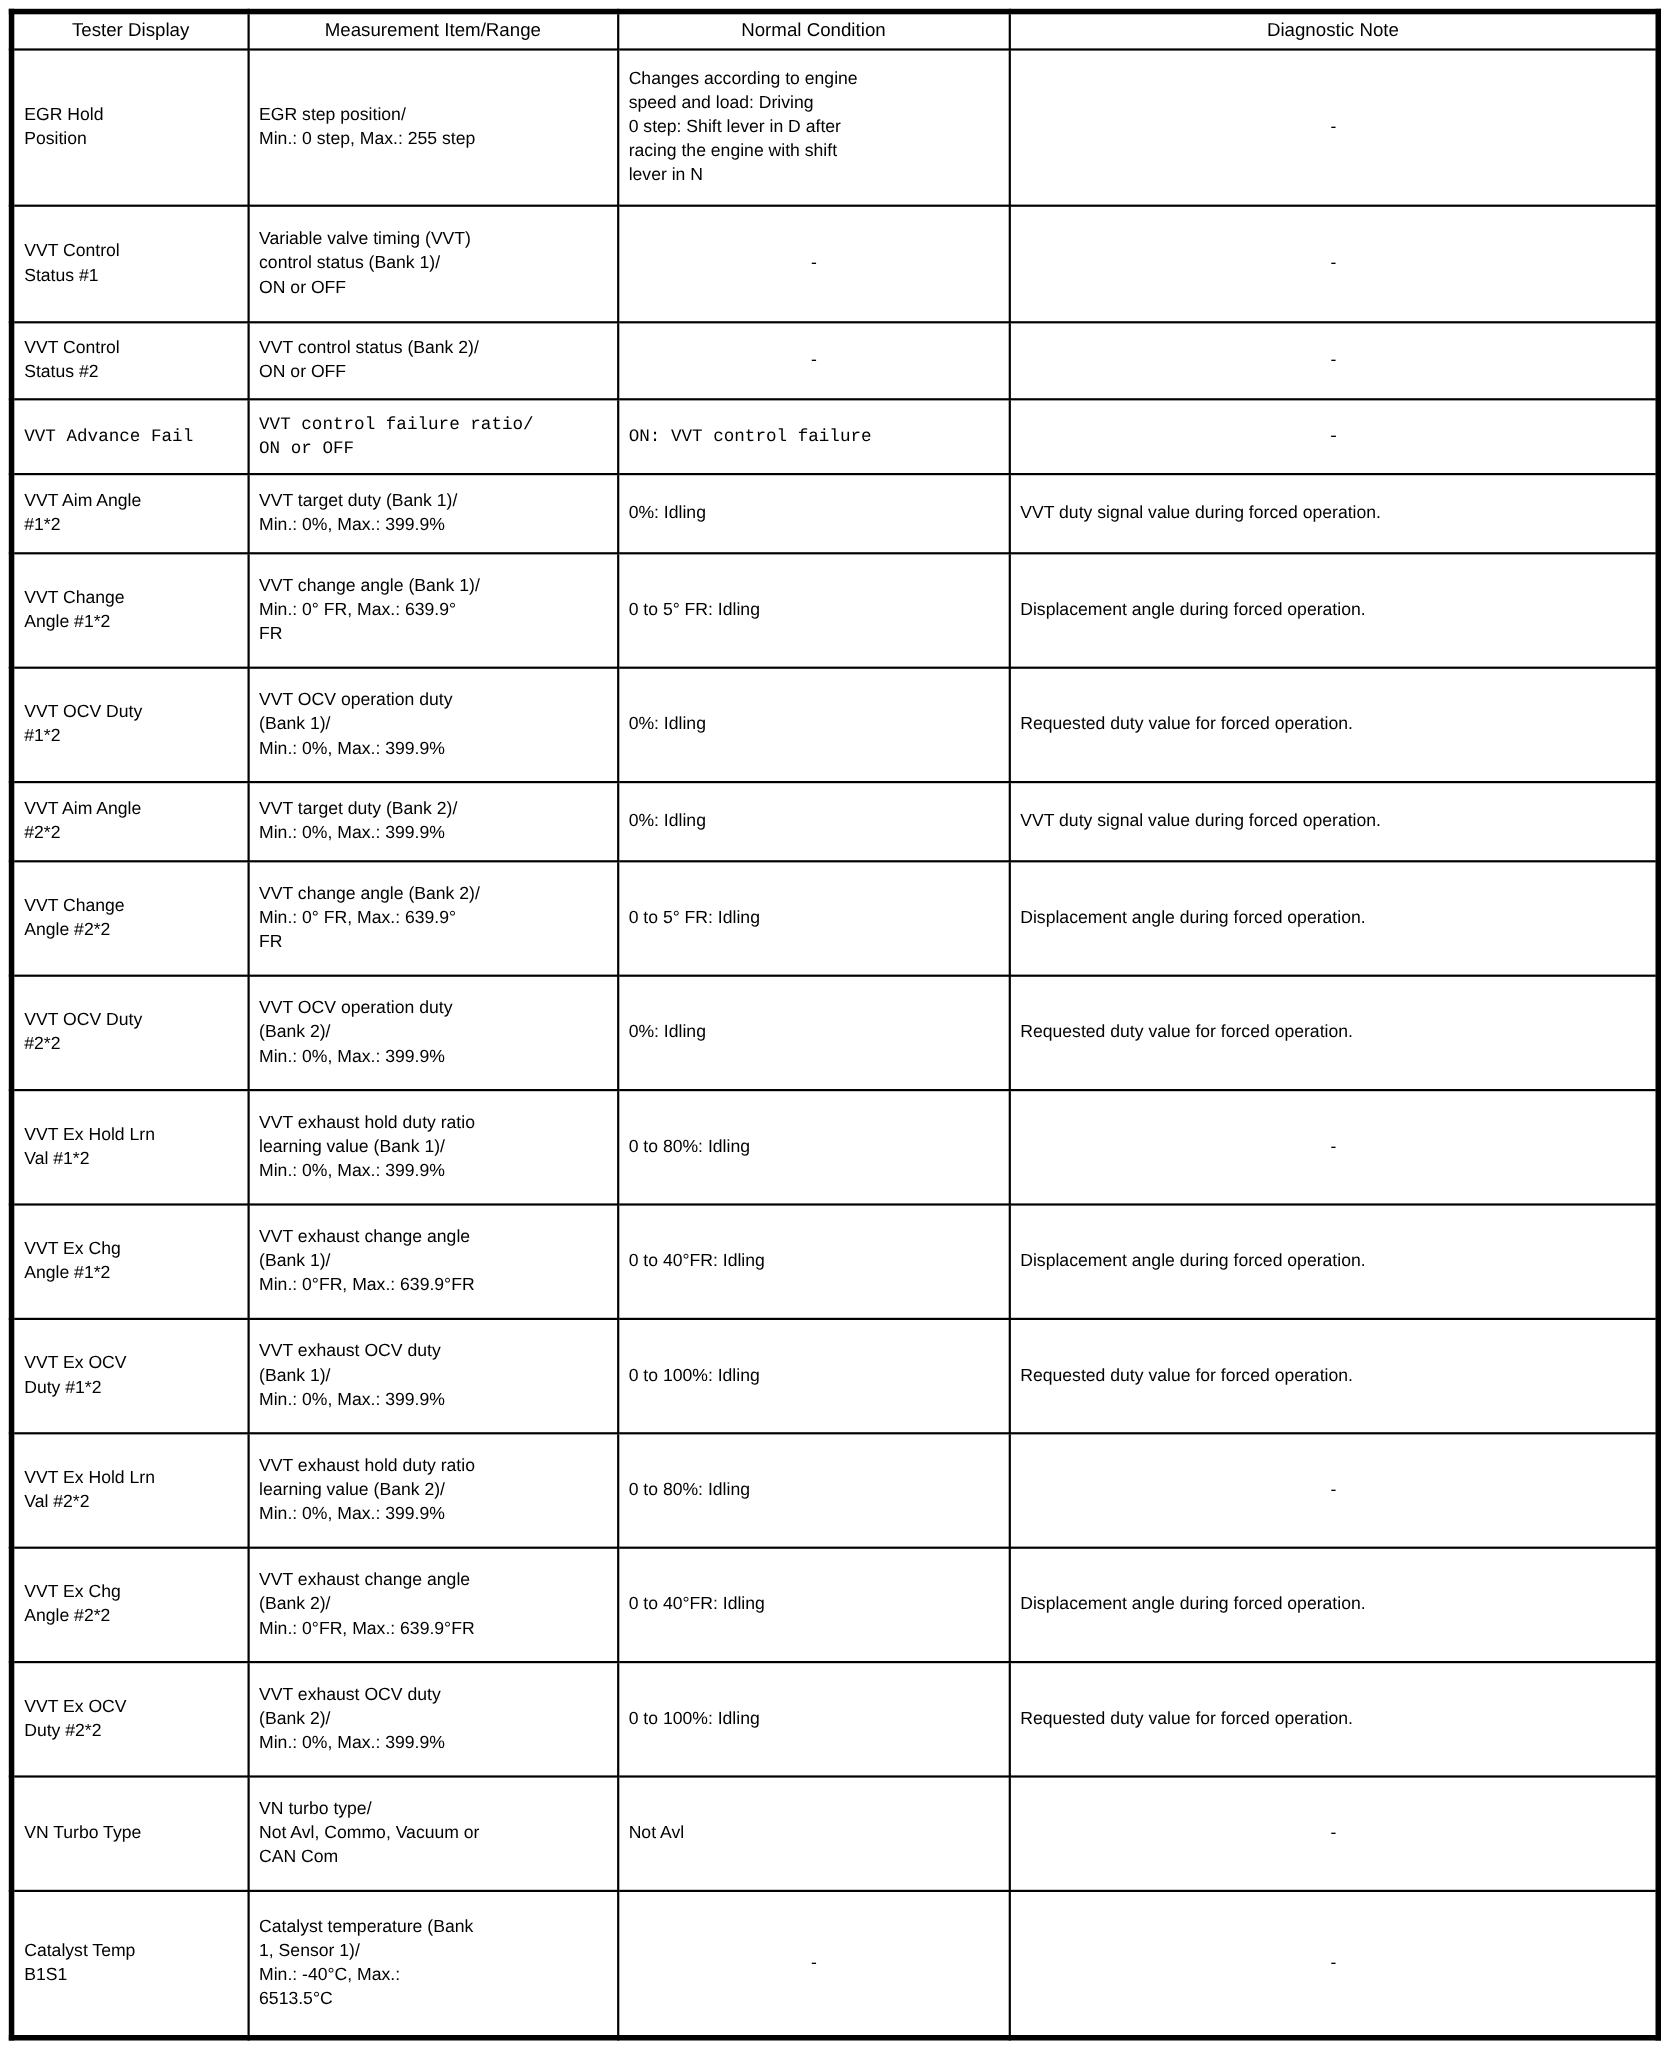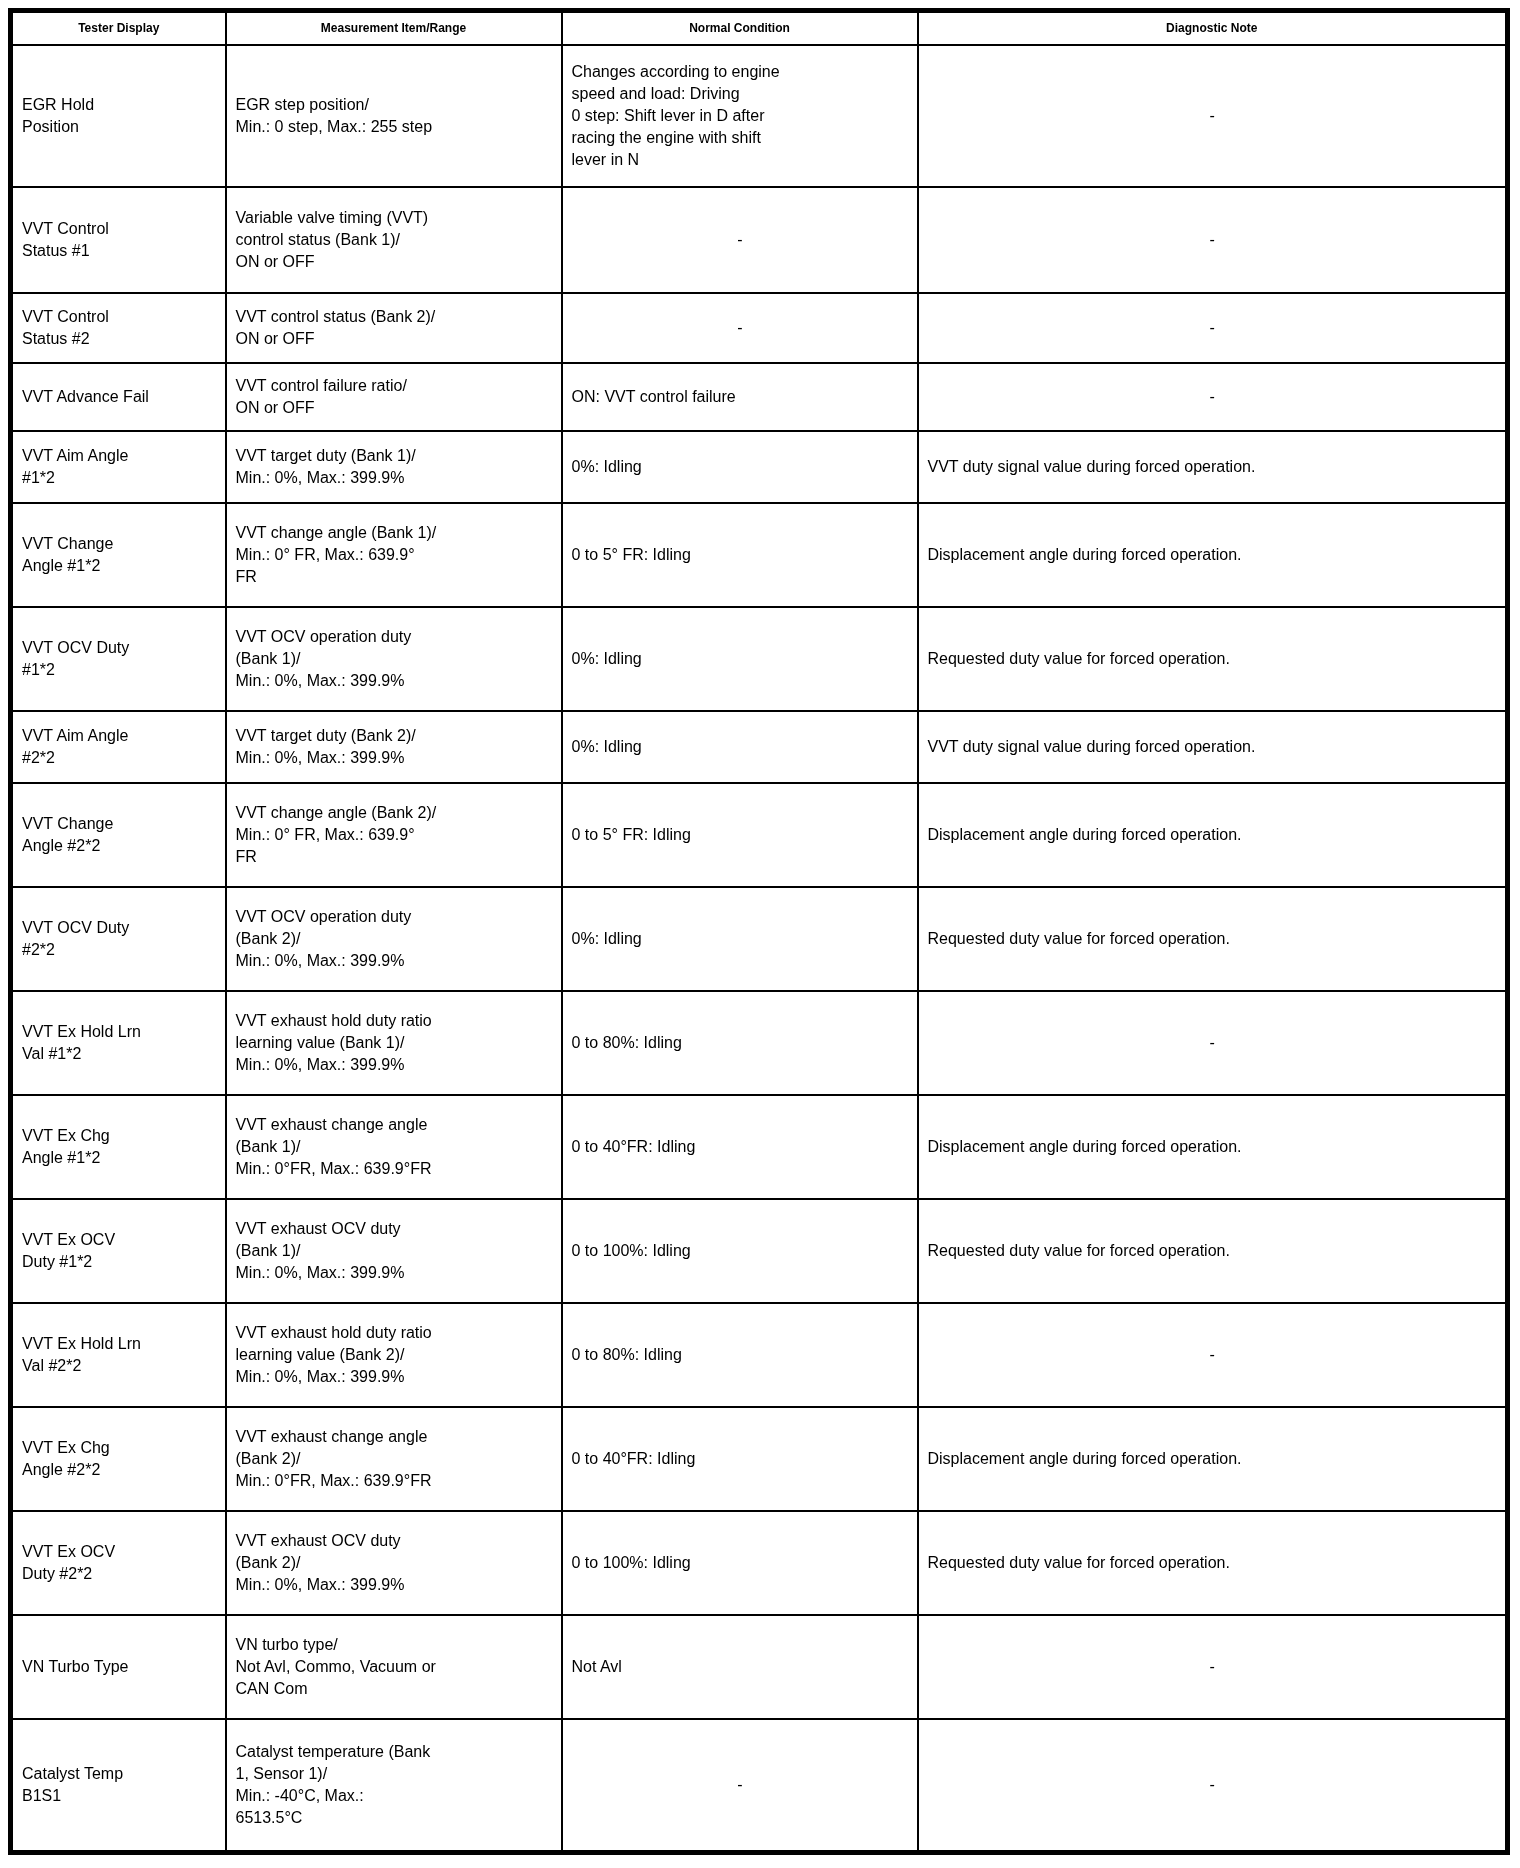--- a/index.html
+++ b/index.html
@@ -21,42 +21,42 @@
     table-layout: fixed;
     width: 1502px;
     border: 5px solid #000000;
   }
   th, td {
     border: 2px solid #000000;
     vertical-align: middle;
     overflow: hidden;
   }
   th {
-    font-size: 12px;
-    font-weight: bold;
+    font-size: 17px;
+    font-weight: normal;
     text-align: center;
     padding: 3px 4px;
     height: 34px;
     line-height: 20px;
     white-space: nowrap;
   }
   td {
     font-size: 16px;
     line-height: 22px;
     text-align: left;
     padding: 5px 8px 5px 9px;
     white-space: pre-line;
     word-wrap: break-word;
   }
   td.dash { text-align: center; }
   
   tbody tr:nth-child(1)  { height: 142px; }
   tbody tr:nth-child(2)  { height: 106px; }
   tbody tr:nth-child(3)  { height: 70px; }
-  tbody tr:nth-child(4)  { height: 68px; }
+  tbody tr:nth-child(4)  { height: 68px; font-family: Liberation Mono, monospace; }
   tbody tr:nth-child(5)  { height: 72px; }
   tbody tr:nth-child(6)  { height: 104px; }
   tbody tr:nth-child(7)  { height: 104px; }
   tbody tr:nth-child(8)  { height: 72px; }
   tbody tr:nth-child(9)  { height: 104px; }
   tbody tr:nth-child(10) { height: 104px; }
   tbody tr:nth-child(11) { height: 104px; }
   tbody tr:nth-child(12) { height: 104px; }
   tbody tr:nth-child(13) { height: 104px; }
   tbody tr:nth-child(14) { height: 104px; }

